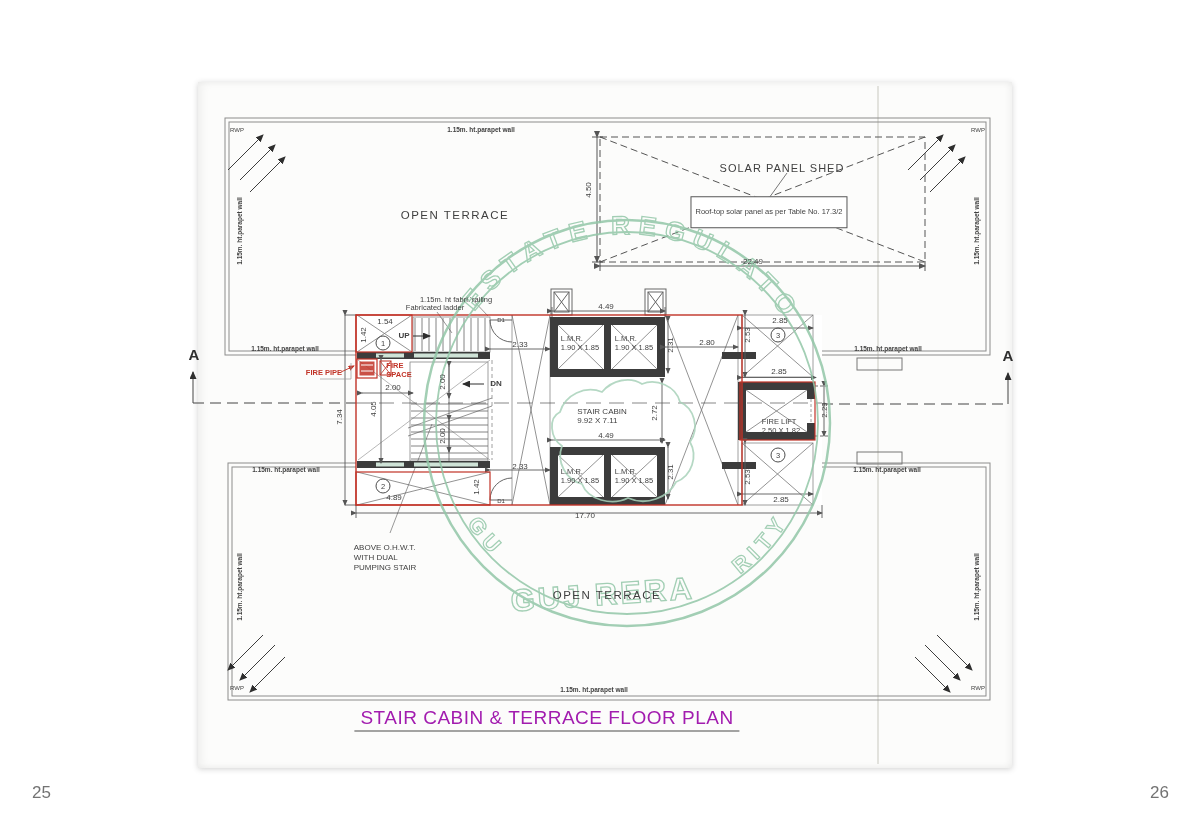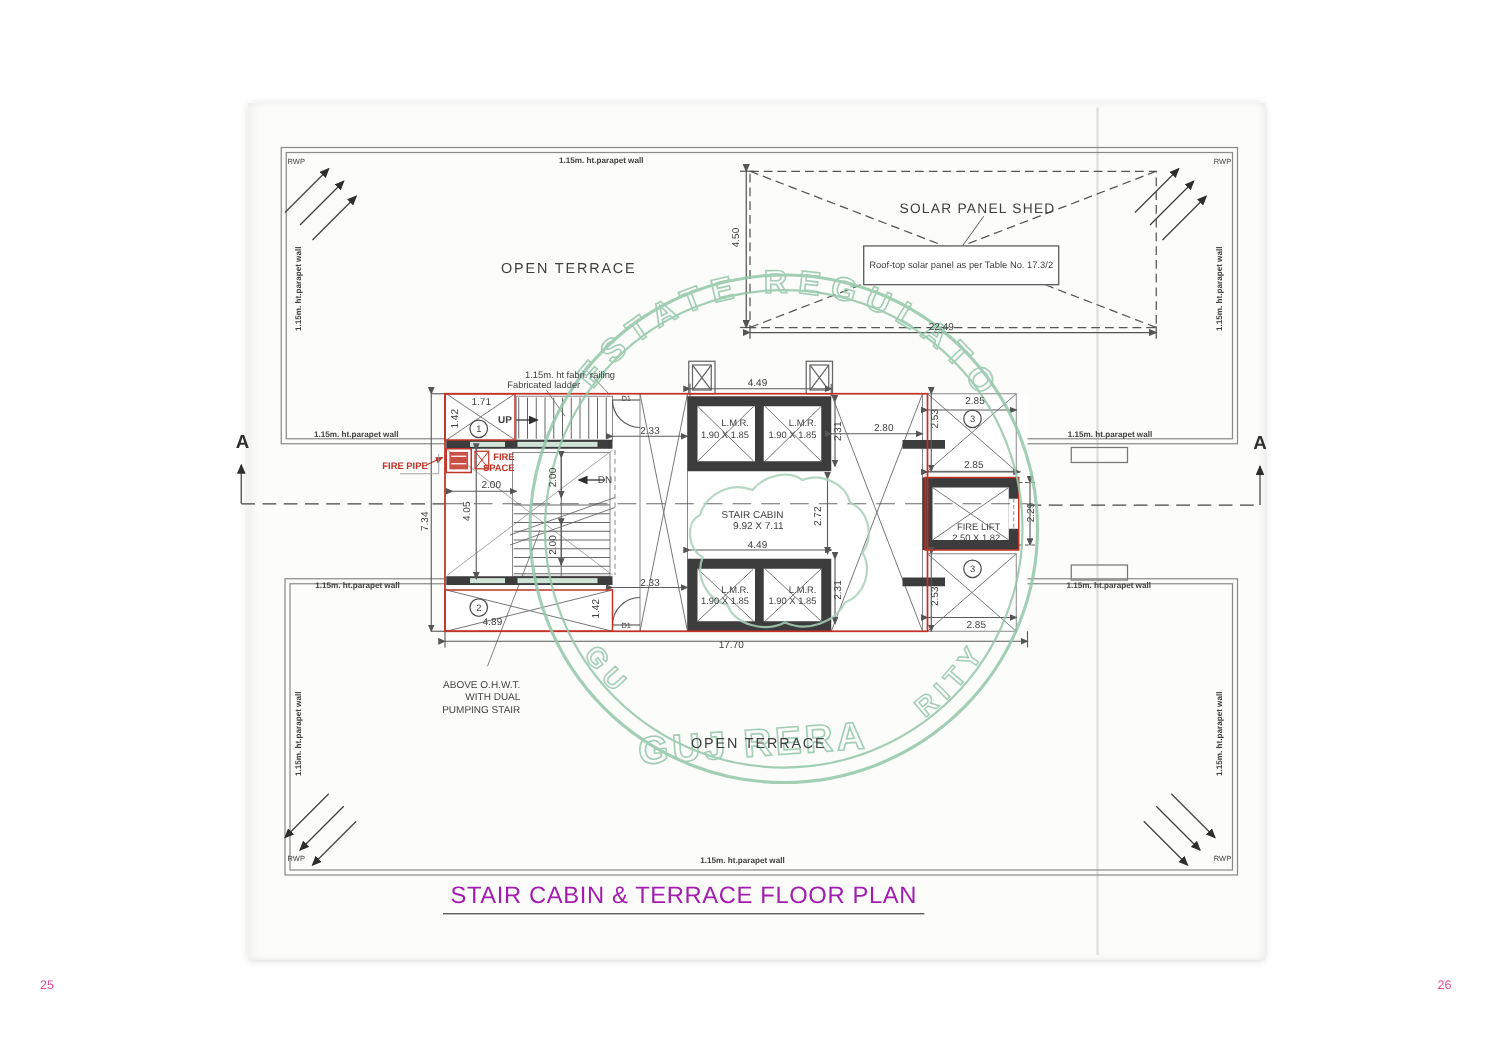--- a/index.html
+++ b/index.html
@@ -8,29 +8,29 @@
   #page{position:absolute;left:198px;top:82px;width:814px;height:686px;background:#fcfcfb;
         box-shadow:0 1px 6px rgba(0,0,0,.18), inset 4px 0 8px rgba(0,0,0,.05), inset -3px 0 6px rgba(0,0,0,.04)}
   svg#linework{position:absolute;left:0;top:0}
   .lb{position:absolute;transform:translate(-50%,-50%);white-space:nowrap;color:#3f3f3f;
       font-size:8px;line-height:1;letter-spacing:0}
   .v{transform:translate(-50%,-50%) rotate(-90deg)}
   .sm{font-size:6.5px;font-weight:600}
   .xs{font-size:6px}
   .big{font-size:11.5px;letter-spacing:1.5px}
   .med{font-size:7.5px}
-  .room{font-size:7.5px;line-height:9px;text-align:right}
+  .room{font-size:7.5px;line-height:9px;text-align:left}
   .red{color:#c13327}
   .amark{font-size:15px;font-weight:700;color:#2e2e2e}
   .circ{position:absolute;transform:translate(-50%,-50%);width:13px;height:13px;border:1px solid #4d4d4d;
         border-radius:50%;font-size:7.5px;display:flex;align-items:center;justify-content:center}
   .notebox{border:1px solid #555;background:#fff;padding:11px 4px;font-size:7.5px}
   #title{position:absolute;left:547px;top:719px;transform:translate(-50%,-50%);
          font-size:19px;color:#a21caf;border-bottom:1.6px solid #4a4a4a;padding:0 6px 2px;letter-spacing:.5px}
-  .pgnum{position:absolute;font-size:10px;color:#ec4899}
+  .pgnum{position:absolute;font-size:17px;color:#737373}
 </style>
 </head>
 <body>
 
 <div id="page"></div>
 
 <svg id="linework" width="1200" height="838" viewBox="0 0 1200 838">
   <defs>
     <marker id="m" markerWidth="7" markerHeight="6" refX="6" refY="3" orient="auto">
       <path d="M0,0 L7,3 L0,6 Z" fill="#555"></path>
@@ -278,21 +278,21 @@
 <span class="lb" style="left:782px;top:168px;font-size:11px;letter-spacing:1px">SOLAR PANEL SHED</span>
 <span class="lb notebox" style="left:769px;top:212px">Roof-top solar panel as per Table No. 17.3/2</span>
 <span class="lb" style="left:753px;top:262px">22.49</span>
 <span class="lb v" style="left:589px;top:190px">4.50</span>
 
 <span class="lb amark" style="left:194px;top:354px">A</span>
 <span class="lb amark" style="left:1008px;top:355px">A</span>
 
 <span class="lb med" style="left:456px;top:300px">1.15m. ht fabri. railing</span>
 <span class="lb med" style="left:435px;top:308px">Fabricated ladder</span>
-<span class="lb" style="left:385px;top:322px">1.71</span>
+<span class="lb" style="left:385px;top:322px">1.54</span>
 <span class="lb v" style="left:364px;top:335px">1.42</span>
 <span class="circ" style="left:383px;top:343px">1</span>
 <span class="lb" style="left:404px;top:336px;font-weight:600">UP</span>
 <span class="lb xs" style="left:501px;top:320px">D1</span>
 <span class="lb" style="left:520px;top:345px">2.33</span>
 <span class="lb" style="left:606px;top:307px">4.49</span>
 <span class="lb" style="left:606px;top:436px">4.49</span>
 
 <span class="lb room" style="left:580px;top:343px">
     <div>L.M.R.</div>
@@ -336,21 +336,21 @@
 <span class="lb red" style="left:324px;top:373px;font-size:7.5px;font-weight:600">FIRE PIPE</span>
 <span class="lb room red" style="left:399px;top:370px;font-weight:600">
     <div>FIRE</div>
     <div>SPACE</div>
   </span>
 
 <span class="lb" style="left:393px;top:388px">2.00</span>
 <span class="lb v" style="left:374px;top:409px">4.05</span>
 <span class="lb v" style="left:443px;top:382px">2.00</span>
 <span class="lb v" style="left:443px;top:436px">2.00</span>
-<span class="lb" style="left:484px;top:384px;font-weight:400">DN</span>
+<span class="lb" style="left:496px;top:384px;font-weight:700">DN</span>
 <span class="circ" style="left:383px;top:486px">2</span>
 <span class="lb" style="left:394px;top:498px">4.89</span>
 <span class="lb v" style="left:477px;top:487px">1.42</span>
 <span class="lb xs" style="left:501px;top:501px">D1</span>
 <span class="lb" style="left:520px;top:467px">2.33</span>
 <span class="lb v" style="left:340px;top:417px">7.34</span>
 <span class="lb" style="left:585px;top:516px">17.70</span>
 
 <span class="lb room" style="left:385px;top:558px;font-size:8px;line-height:10px">
     <div>ABOVE O.H.W.T.</div>

